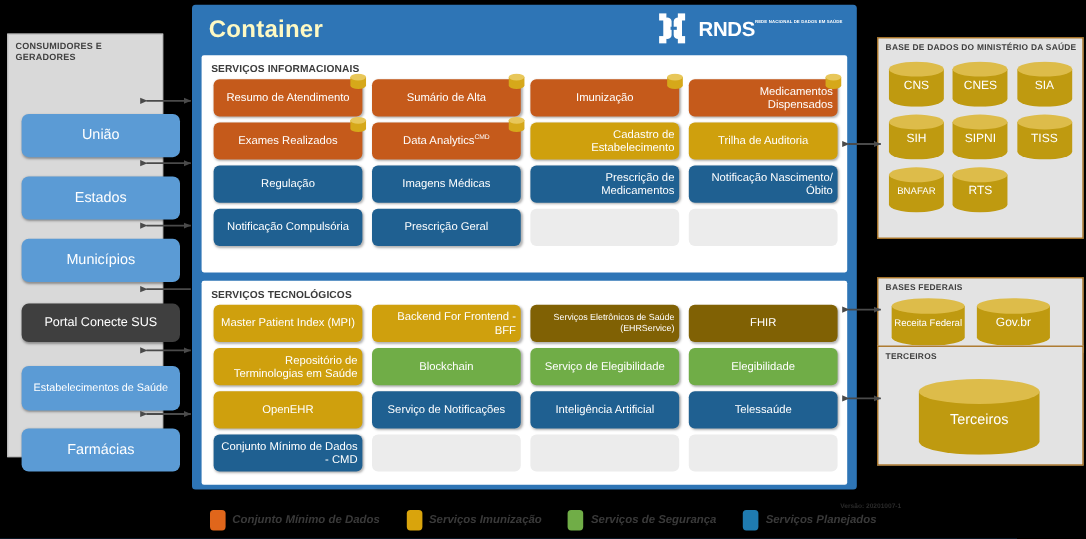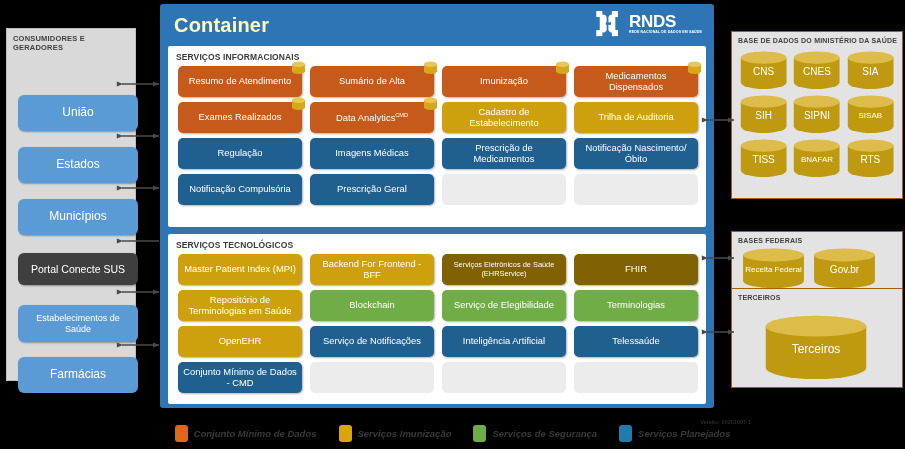--- a/index.html
+++ b/index.html
@@ -16,21 +16,21 @@
     position:absolute; left:6px; top:28px; width:130px; height:353px;
     background:#d9d9d9; border:1px solid #bfbfbf;
   }
   .panel-caption {
     font-size:7px; color:#404040; font-variant:small-caps;
     letter-spacing:.2px; padding:5px 0 0 6px; font-weight:700;
     text-transform:uppercase;
   }
   .panel-caption.sc { font-size:7.5px; }
   .left-btn {
-    position:absolute; left:11px; width:120px;
+    position:absolute; left:11px; width:132px;
     border-radius:6px; color:#ffffff; display:flex;
     align-items:center; justify-content:center; text-align:center;
     font-size:12px; line-height:1.15; padding:16px 4px;
     box-shadow:1px 1px 2px rgba(0,0,0,.35);
   }
   .lb-blue { background:#5b9bd5; }
   .lb-dark { background:#3f3f3f; font-size:10.5px; }
   .lb-small { font-size:9px; }
 
   
@@ -40,21 +40,21 @@
   }
   .container-title {
     position:absolute; left:14px; top:10px;
     font-size:20px; color:#fef9c3; font-weight:600; letter-spacing:.2px;
   }
   .rnds-logo {
     position:absolute; right:12px; top:7px;
     display:flex; align-items:center; gap:3px;
   }
   .rnds-mark { width:30px; height:26px; }
-  .rnds-txt { display:flex; flex-direction:column; line-height:1; }
+  .rnds-txt { display:flex; flex-direction:row; line-height:1; }
   .rnds-name { font-size:17px; font-weight:800; color:#ffffff; letter-spacing:-.3px; }
   .rnds-sub { font-size:3.6px; font-weight:700; color:#ffffff; letter-spacing:.1px; margin-top:1px; }
 
   .white-box {
     position:absolute; left:8px; width:538px;
     background:#ffffff; border-radius:2px;
   }
   #info-box { top:42px; height:181px; }
   #tech-box { top:230px; height:170px; }
   .box-head {
@@ -62,21 +62,21 @@
     padding:6px 0 0 8px; text-transform:uppercase; letter-spacing:.1px;
   }
   .grid {
     position:absolute; left:10px; right:8px; top:20px;
     display:grid; grid-template-columns:repeat(4,1fr);
     gap:5px 8px;
   }
   .card {
     position:relative; height:31px; border-radius:5px;
     display:flex; align-items:center; justify-content:center;
-    text-align:center; color:#ffffff; font-size:9.4px; line-height:1.12;
+    text-align:right; color:#ffffff; font-size:9.4px; line-height:1.12;
     padding:2px 4px; box-shadow:1px 1px 2px rgba(0,0,0,.3);
   }
   .c-orange { background:#c55a1b; }
   .c-gold   { background:#cfa00d; }
   .c-olive  { background:#806104; }
   .c-green  { background:#70ad47; }
   .c-blue   { background:#1f6091; }
   .c-empty  { background:#ececec; box-shadow:none; }
   .card.sm { font-size:7.4px; }
   .card sup { font-size:5.6px; vertical-align:super; }
@@ -268,21 +268,21 @@
           <div class="card c-gold">
             <span>Repositório de Terminologias em Saúde</span>
           </div>
           <div class="card c-green">
             <span>Blockchain</span>
           </div>
           <div class="card c-green">
             <span>Serviço de Elegibilidade</span>
           </div>
           <div class="card c-green">
-            <span>Terminologias</span>
+            <span>Elegibilidade</span>
           </div>
           <div class="card c-gold">
             <span>OpenEHR</span>
           </div>
           <div class="card c-blue">
             <span>Serviço de Notificações</span>
           </div>
           <div class="card c-blue">
             <span>Inteligência Artificial</span>
           </div>
@@ -329,27 +329,20 @@
             <ellipse cx="30" cy="7" rx="29" ry="6.5" fill="#ddbc4a"></ellipse>
           </svg>
           <span>SIH</span>
         </div>
         <div class="cyl">
           <svg viewBox="0 0 60 40" preserveAspectRatio="none">
             <path d="M1 7 L1 33 A29 7 0 0 0 59 33 L59 7 Z" fill="#bf9a10"></path>
             <ellipse cx="30" cy="7" rx="29" ry="6.5" fill="#ddbc4a"></ellipse>
           </svg>
           <span>SIPNI</span>
-        </div>
-        <div class="cyl sm">
-          <svg viewBox="0 0 60 40" preserveAspectRatio="none">
-            <path d="M1 7 L1 33 A29 7 0 0 0 59 33 L59 7 Z" fill="#bf9a10"></path>
-            <ellipse cx="30" cy="7" rx="29" ry="6.5" fill="#ddbc4a"></ellipse>
-          </svg>
-          <span>SISAB</span>
         </div>
         <div class="cyl">
           <svg viewBox="0 0 60 40" preserveAspectRatio="none">
             <path d="M1 7 L1 33 A29 7 0 0 0 59 33 L59 7 Z" fill="#bf9a10"></path>
             <ellipse cx="30" cy="7" rx="29" ry="6.5" fill="#ddbc4a"></ellipse>
           </svg>
           <span>TISS</span>
         </div>
         <div class="cyl sm">
           <svg viewBox="0 0 60 40" preserveAspectRatio="none">

